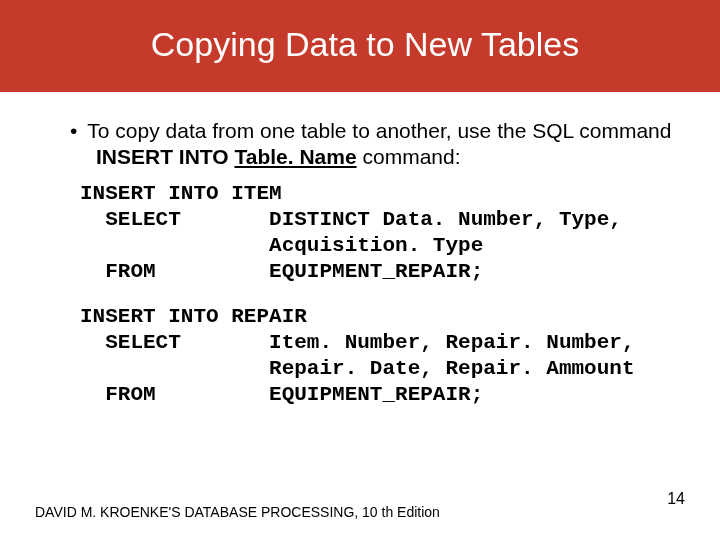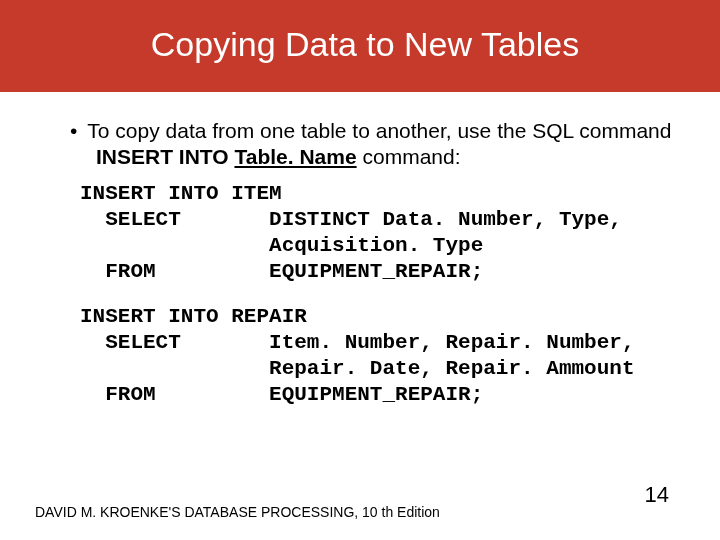--- a/index.html
+++ b/index.html
@@ -41,23 +41,23 @@
   .footer {
     position: absolute;
     bottom: 20px;
     left: 35px;
     right: 35px;
     font-size: 14px;
     color: #000;
   }
   .footer .right {
     position: absolute;
-    right: 16px;
+    right: 0;
     bottom: 12px;
-    font-size: 22px;
+    font-size: 16px;
   }
 </style>
 </head>
 <body>
 
 <div class="title-banner">
   <span>Copying Data to New Tables</span>
 </div>
 
 <div class="body-text">

